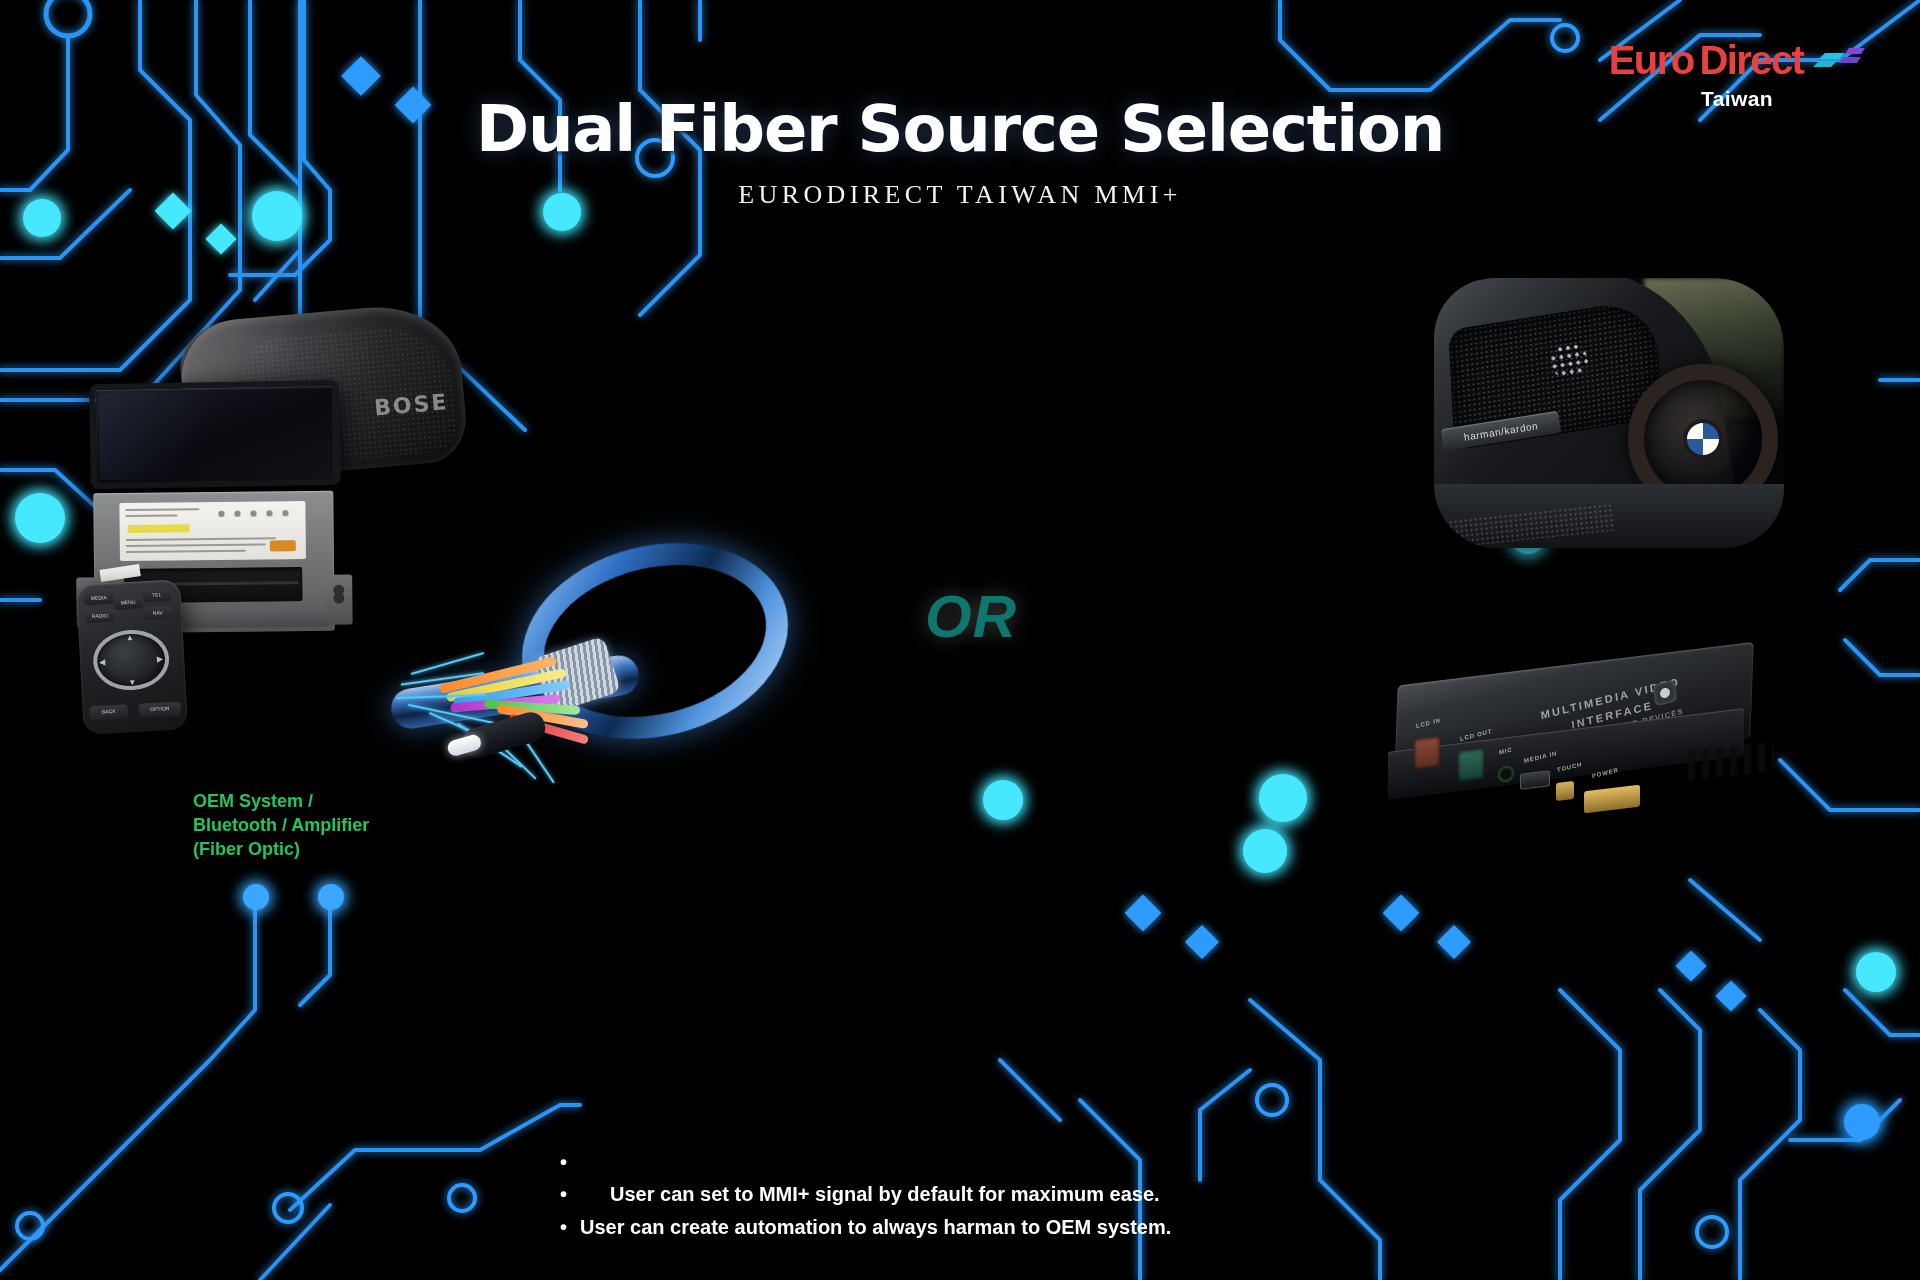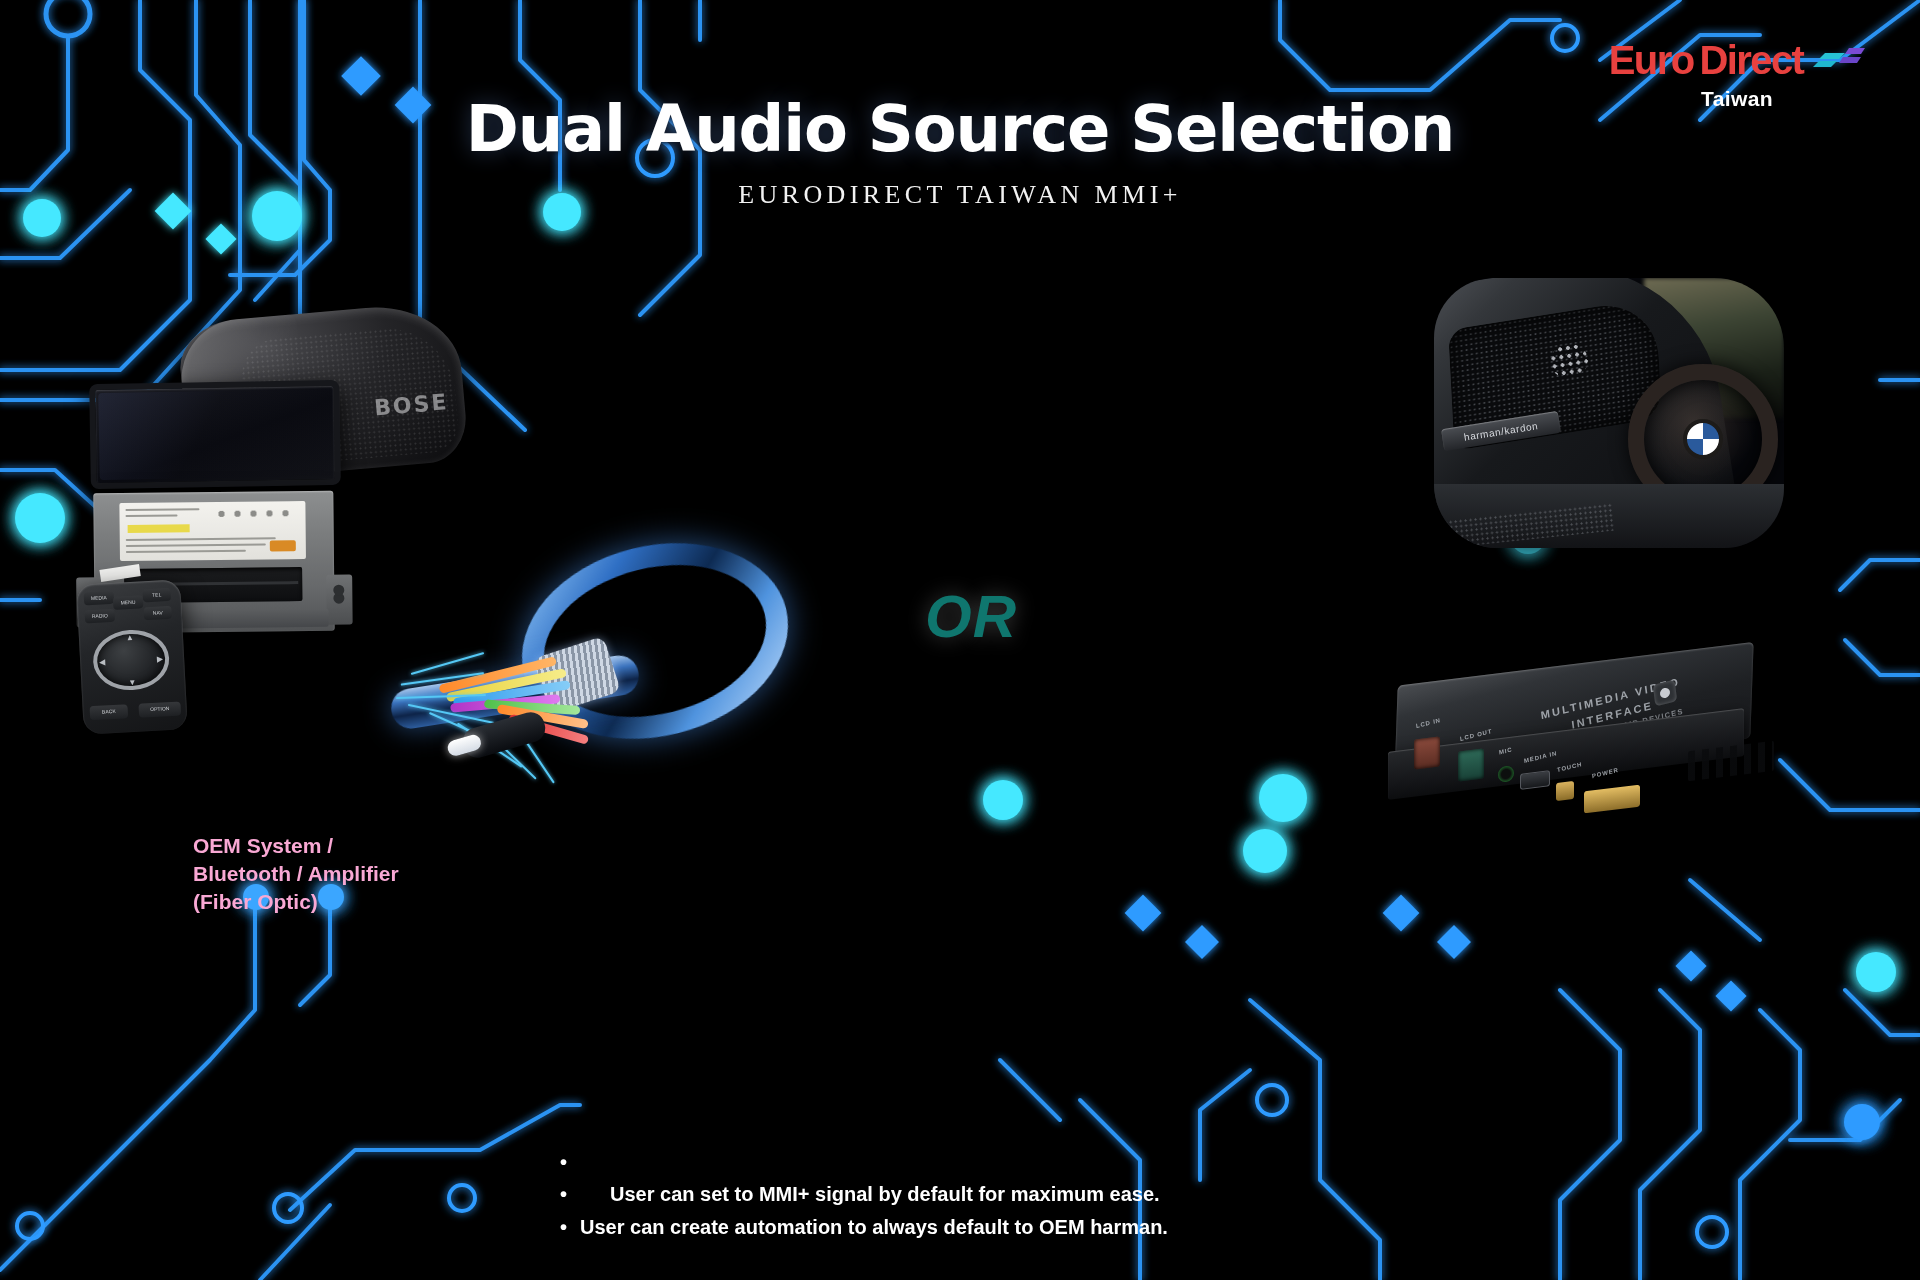--- a/index.html
+++ b/index.html
@@ -39,21 +39,21 @@
   .logo-taiwan { font-size:21px; font-weight:bold; color:#ffffff; margin-top:7px; letter-spacing:.4px; }
 
   
   .or-text {
     position:absolute; left:925px; top:582px; z-index:8;
     font-size:60px; font-weight:bold; font-style:italic; color:#0f766e;
     letter-spacing:1px; text-shadow:0 0 20px rgba(255,255,255,.25);
   }
 
   
-  .caption { position:absolute; z-index:9; font-size:21px; font-weight:bold; line-height:1.34; color:#f9a8d4;margin-top:43px; }
+  .caption { position:absolute; z-index:9; font-size:18px; font-weight:bold; line-height:1.34; color:#22c55e; }
   #caption-left  { left:193px; top:789px; width:300px; }
   #caption-right { left:1386px; top:868px; width:360px; }
 
   
   .bullets { position:absolute; left:560px; top:1146px; width:800px; z-index:9; }
   .bullet-row { display:flex; align-items:baseline; font-size:20px; font-weight:bold; color:#fff; line-height:1.62; }
   .bullet-dot { width:14px; flex:0 0 14px; font-size:20px; }
   .bullet-gap-0 { width:60px; flex:0 0 60px; }
   .bullet-gap-1 { width:36px; flex:0 0 36px; }
   .bullet-gap-2 { width:6px;  flex:0 0 6px; }
@@ -397,21 +397,21 @@
         <rect x="1388" y="900" width="26" height="26" transform="rotate(45 1401 913)"></rect>
         <rect x="1442" y="930" width="24" height="24" transform="rotate(45 1454 942)"></rect>
         <rect x="1680" y="955" width="22" height="22" transform="rotate(45 1691 966)"></rect>
         <rect x="1720" y="985" width="22" height="22" transform="rotate(45 1731 996)"></rect>
         <rect x="1130" y="900" width="26" height="26" transform="rotate(45 1143 913)"></rect>
         <rect x="1190" y="930" width="24" height="24" transform="rotate(45 1202 942)"></rect>
       </g>
     </svg>
   </div>
 
-  <h1 class="title">Dual Audio Source Selection</h1>
+  <h1 class="title">Dual Fiber Source Selection</h1>
   <div class="subtitle">EURODIRECT TAIWAN MMI+</div>
 
   <div class="logo-block">
     <div class="logo-row">
       <span class="logo-word logo-euro">Euro</span>
         <span class="logo-word logo-direct">Direct</span>
       <span>
         <svg width="56" height="34" viewBox="0 0 56 34" xmlns="http://www.w3.org/2000/svg">
           <g>
             <path d="M4 26 L22 26 L28 20 L10 20 Z" fill="#1fb8cf"></path>
@@ -556,17 +556,17 @@
       <span class="bullet-gap-0"></span>
     </div>
     <div class="bullet-row">
       <span class="bullet-dot">•</span>
       <span class="bullet-gap-1"></span>
       <span>User can set to MMI+ signal by default for maximum ease.</span>
     </div>
     <div class="bullet-row">
       <span class="bullet-dot">•</span>
       <span class="bullet-gap-2"></span>
-      <span>User can create automation to always default to OEM harman.</span>
+      <span>User can create automation to always harman to OEM system.</span>
     </div>
   </div>
 
 </div>
 
 </body></html>

